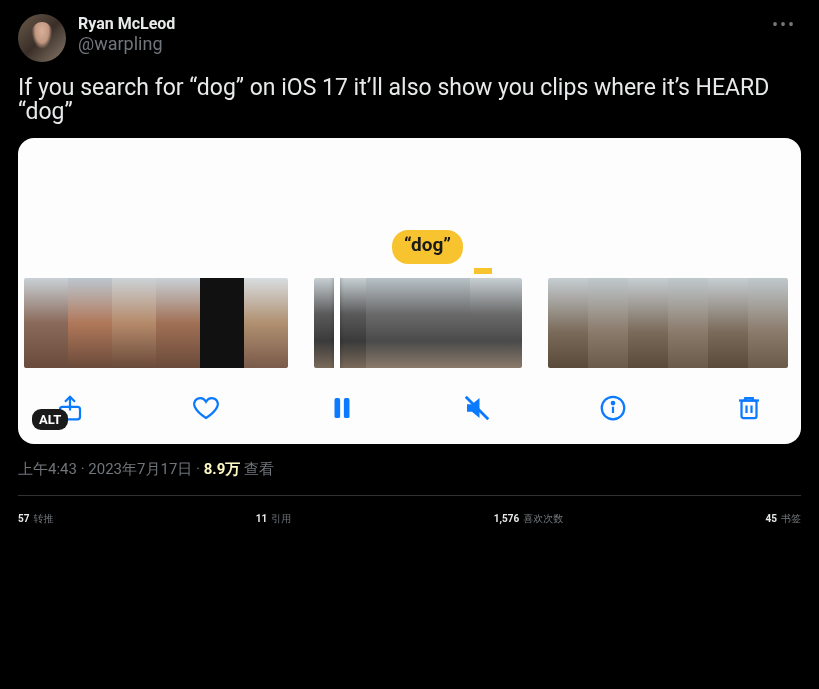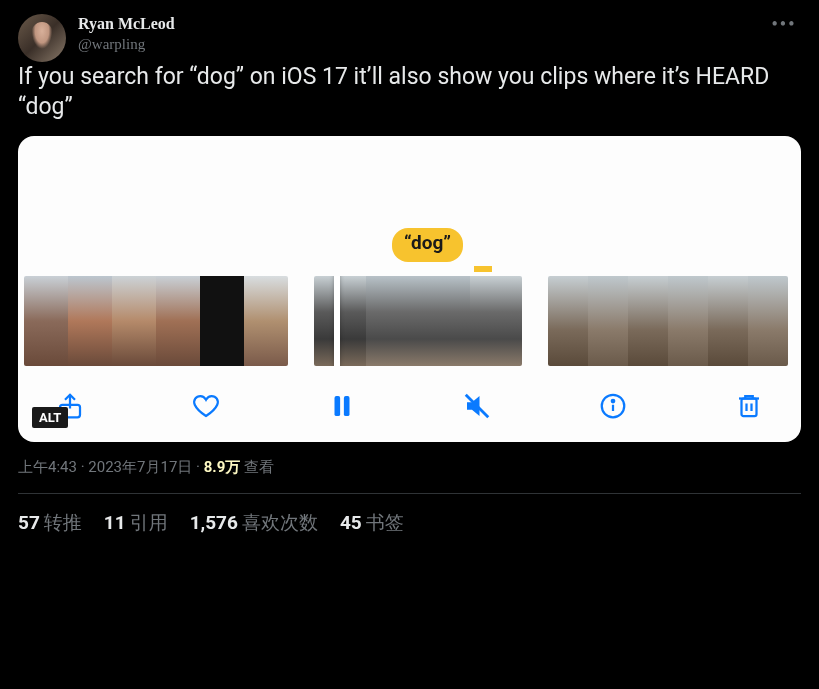--- a/index.html
+++ b/index.html
@@ -10,21 +10,20 @@
     width: 819px;
     height: 689px;
     overflow: hidden;
   }
   .tweet {
     padding: 14px 18px 0 18px;
   }
   .header {
     display: flex;
     align-items: flex-start;
-    font-family: Liberation Serif, serif;
   }
   .avatar {
     width: 48px;
     height: 48px;
     border-radius: 50%;
     background: linear-gradient(135deg, #6b5a4a 0%, #3a2f28 50%, #8a7a6a 100%);
     flex-shrink: 0;
     margin-right: 12px;
     position: relative;
     overflow: hidden;
@@ -38,38 +37,39 @@
     border-radius: 50% 50% 40% 40%;
   }
   .names { flex: 1; }
   .display-name {
     font-size: 16px;
     font-weight: 700;
     color: #e7e9ea;
     line-height: 20px;
   }
   .handle {
-    font-size: 15px;
+    font-size: 18px;
     color: #71767b;
     line-height: 20px;
   }
   .more-icon {
     width: 34px;
     height: 20px;
     display: flex;
     justify-content: center;
     align-items: center;
     color: #71767b;
     font-size: 18px;
     letter-spacing: 2px;
     cursor: pointer;
   }
   .tweet-text {
+    margin-top: 14px;
     font-size: 23px;
-    line-height: 30px;
+    line-height: 24px;
     color: #e7e9ea;
     font-weight: 400;
   }
   .translate-link {
     margin-top: 8px;
     color: #1d9bf0;
     font-size: 15px;
     cursor: pointer;
   }
   .media-card {
@@ -168,43 +168,44 @@
 
   .alt-badge {
     position: absolute;
     left: 14px;
     bottom: 14px;
     background: #1a1a1a;
     color: #fff;
     font-size: 13px;
     font-weight: 700;
     padding: 3px 7px;
-    border-radius: 2px;
+    border-radius: 9px;
   }
 
   .meta-row {
     margin-top: 16px;
     font-size: 15px;
     color: #71767b;
   }
   .meta-row .views-num {
     color: #fef9c3;
     font-weight: 700;
   }
   .divider {
     border: none;
     border-top: 1px solid #2f3336;
     margin: 16px 0 0 0;
   }
   .stats-row {
     display: flex;
-    gap: 22px;
+    gap: 32px;
     padding: 16px 0 0 0;
-    font-size: 19px;
+    font-size: 10px;
     color: #71767b;
+    justify-content: space-between;
   }
   .stats-row .num {
     color: #e7e9ea;
     font-weight: 700;
     margin-right: 4px;
   }
 </style>
 </head>
 <body>
 

